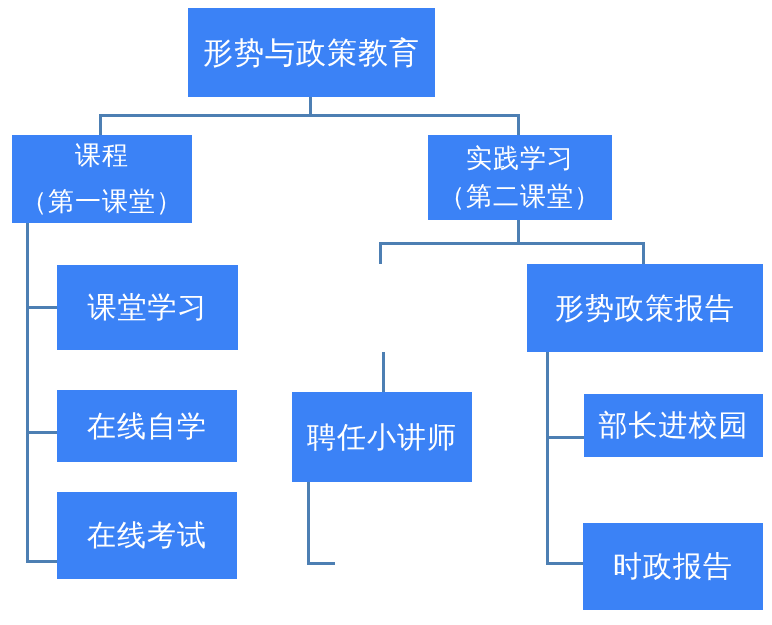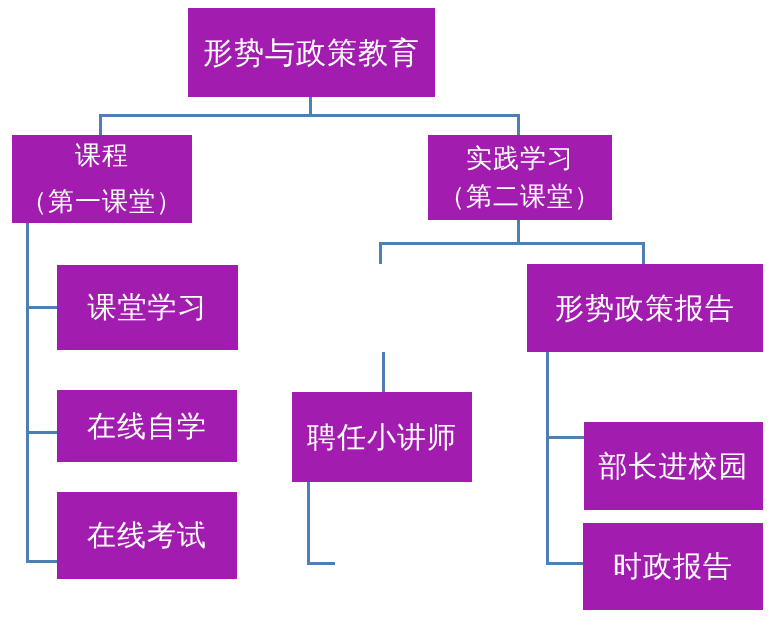--- a/index.html
+++ b/index.html
@@ -6,21 +6,21 @@
   .canvas {
     position: relative;
     width: 772px;
     height: 625px;
     background: #ffffff;
     overflow: hidden;
     font-family: "Liberation Serif", "DejaVu Serif", serif;
   }
   .node {
     position: absolute;
-    background: #a21caf;
+    background: #3b82f6;
     color: #ffffff;
     display: flex;
     align-items: center;
     justify-content: center;
     text-align: center;
     white-space: pre-line;
     font-size: 29px;
     letter-spacing: 1px;
     line-height: 1.25;
   }
@@ -30,21 +30,21 @@
   }
   
   #n0  { left:188px; top:8px;   width:247px; height:89px; font-size:30px; }
   #n1  { left:12px;  top:135px; width:180px; height:88px; font-size:26px; line-height:46px; }
   #n2  { left:428px; top:135px; width:184px; height:85px; font-size:26px; line-height:38px; }
   #n3  { left:57px;  top:265px; width:181px; height:85px; }
   #n4  { left:277px; top:264px; width:213px; height:88px; }
   #n5  { left:527px; top:264px; width:236px; height:88px; }
   #n6  { left:57px;  top:390px; width:180px; height:72px; }
   #n7  { left:292px; top:392px; width:180px; height:90px; }
-  #n8  { left:584px; top:394px; width:179px; height:88px;margin-top:28px; }
+  #n8  { left:584px; top:394px; width:179px; height:63px; }
   #n9  { left:57px;  top:492px; width:180px; height:87px; }
   #n10 { left:335px; top:523px; width:180px; height:87px; }
   #n11 { left:583px; top:523px; width:180px; height:87px; }
   
   #c-root-stub     { left:309px; top:97px;  width:3px;   height:19px; }
   #c-top-h         { left:99px;  top:114px; width:421px; height:3px;  }
   #c-drop-course   { left:99px;  top:114px; width:3px;   height:21px; }
   #c-drop-pract    { left:517px; top:114px; width:3px;   height:21px; }
   #c-spine-left    { left:26px;  top:223px; width:3px;   height:340px;}
   #c-tick-l1       { left:26px;  top:306px; width:31px;  height:3px;  }

